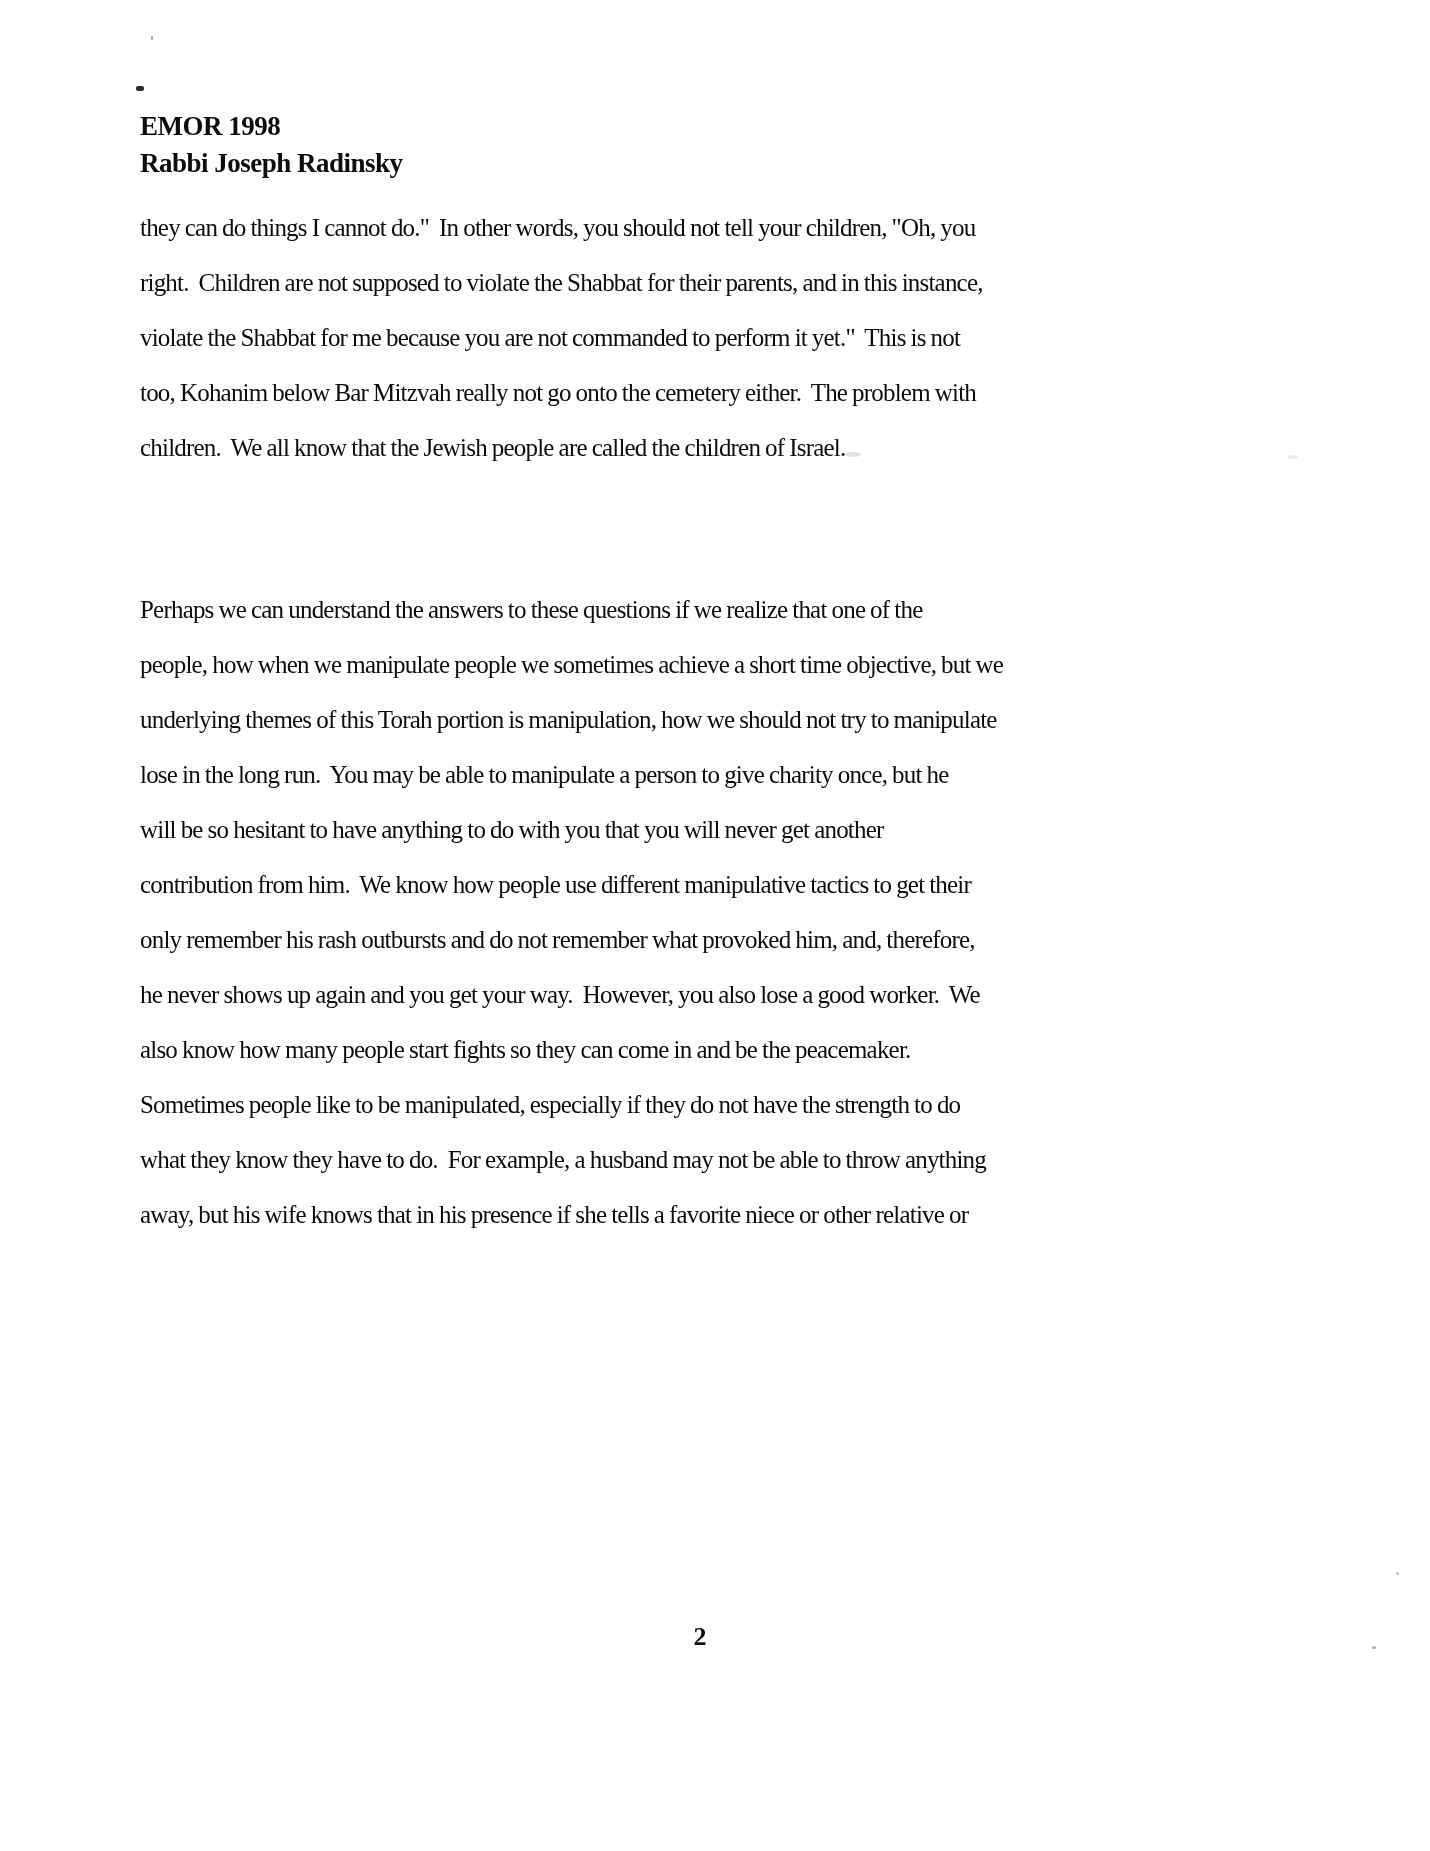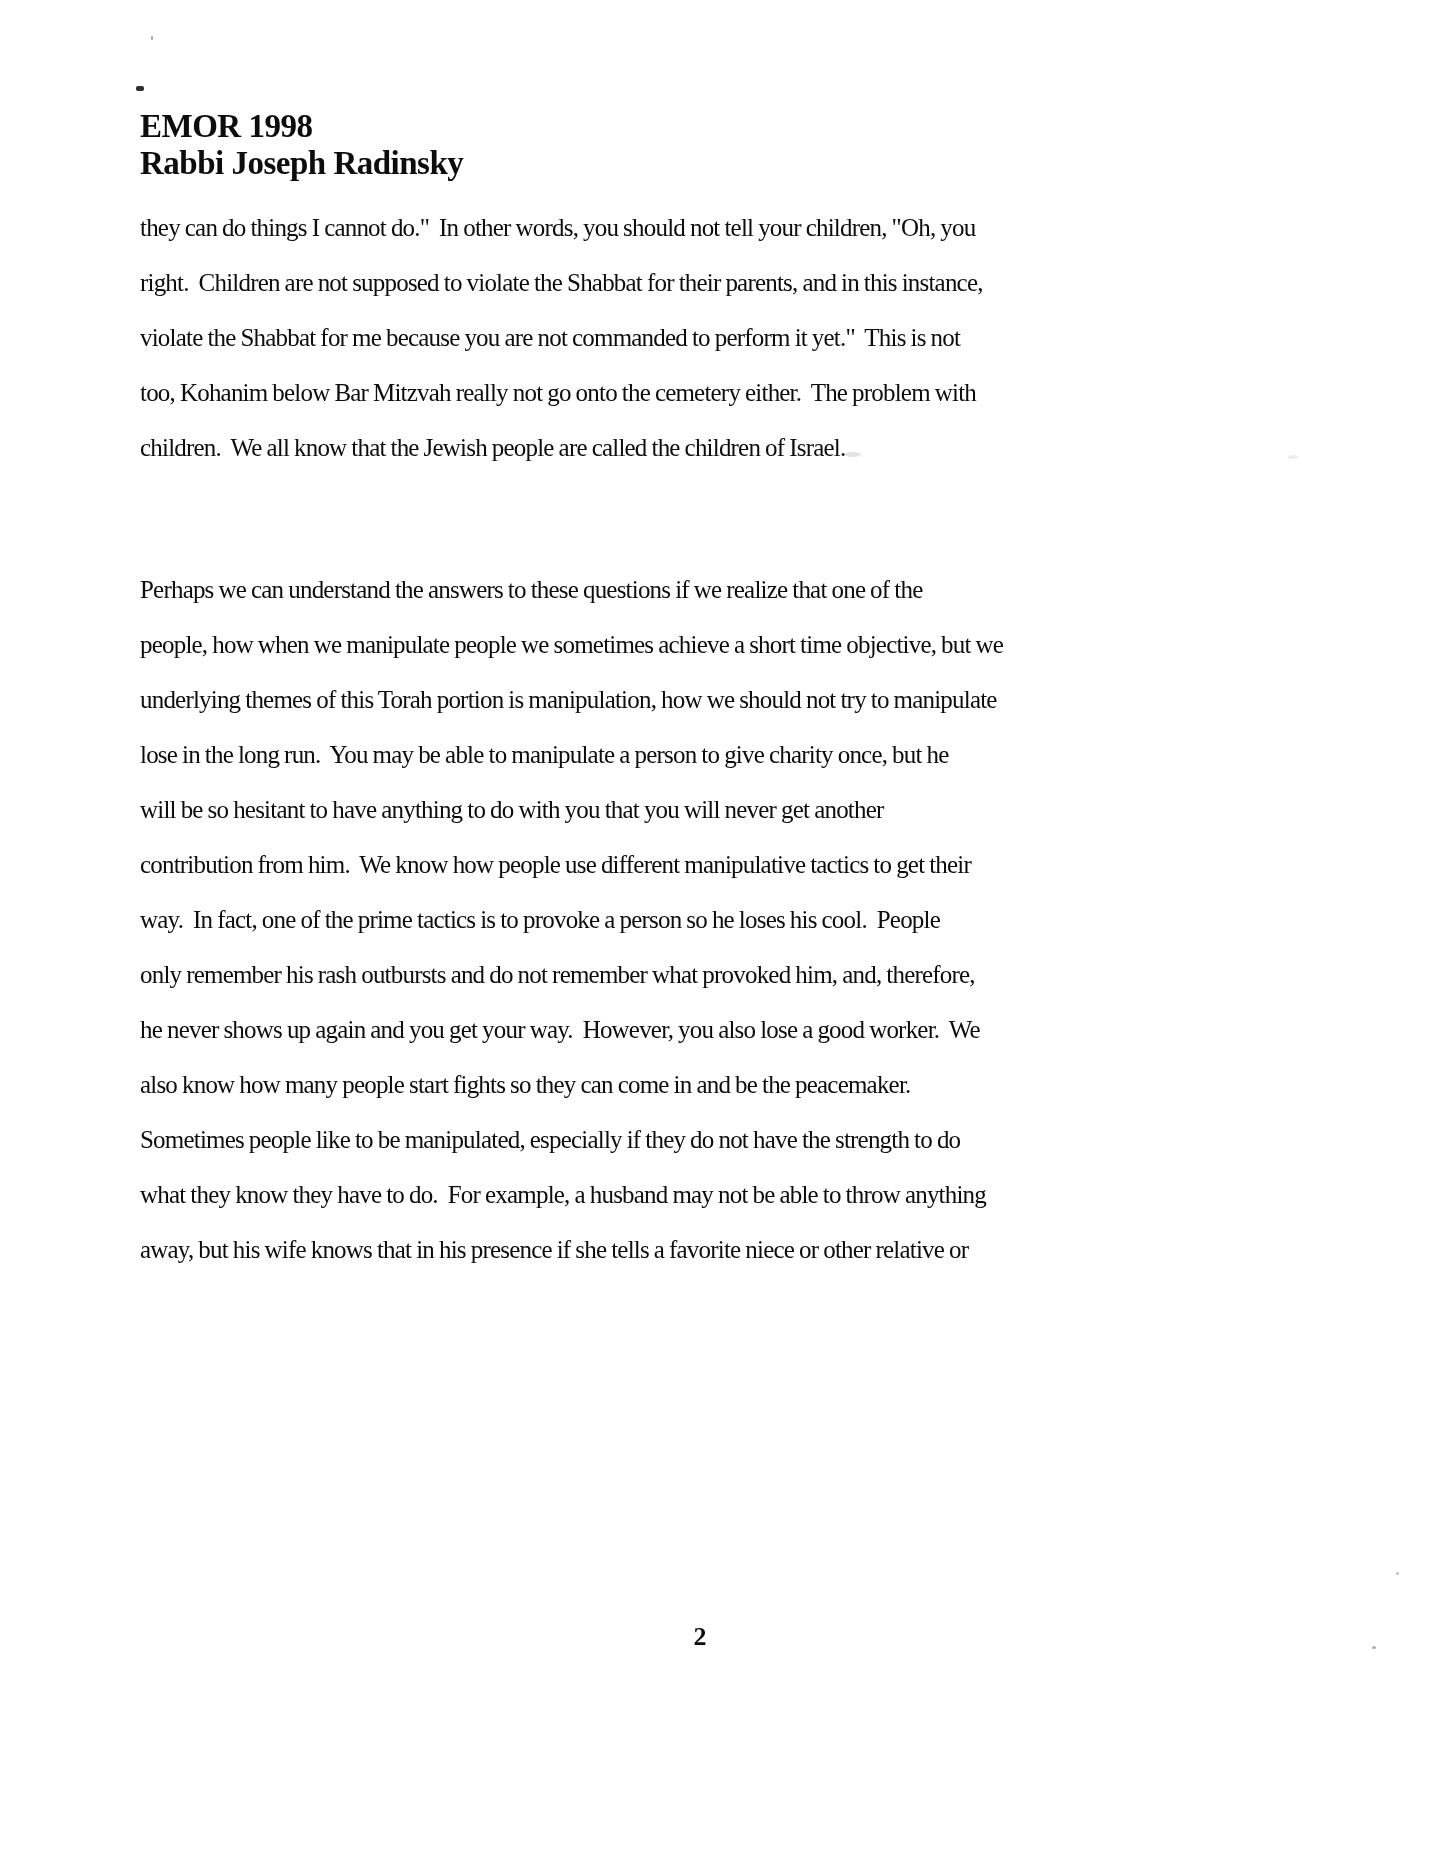--- a/index.html
+++ b/index.html
@@ -15,32 +15,32 @@
     overflow: hidden;
     font-family: "Liberation Serif", "DejaVu Serif", serif;
     color: #0d0d0d;
   }
   .header {
     position: absolute;
     left: 140px;
     top: 108px;
   }
   .header .hline {
-    font-size: 33px;
+    font-size: 27px;
     line-height: 37px;
     font-weight: bold;
     white-space: pre;
     letter-spacing: -0.5px;
   }
   .para {
     position: absolute;
     left: 140px;
   }
   .para-1 { top: 200px; }
-  .para-2 { top: 562px; }
+  .para-2 { top: 582px; }
   .line {
     font-size: 25px;
     line-height: 55px;
     white-space: pre;
     letter-spacing: -0.8px;
     word-spacing: -0.5px;
   }
   .page-number {
     position: absolute;
     top: 1622px;
@@ -86,21 +86,20 @@
     <div class="line">children.  We all know that the Jewish people are called the children of Israel.</div>
   </div>
 
   <div class="para para-2">
     <div class="line">Perhaps we can understand the answers to these questions if we realize that one of the</div>
     <div class="line">people, how when we manipulate people we sometimes achieve a short time objective, but we</div>
     <div class="line">underlying themes of this Torah portion is manipulation, how we should not try to manipulate</div>
     <div class="line">lose in the long run.  You may be able to manipulate a person to give charity once, but he</div>
     <div class="line">will be so hesitant to have anything to do with you that you will never get another</div>
     <div class="line">contribution from him.  We know how people use different manipulative tactics to get their</div>
-    <div class="line">way.  In fact, one of the prime tactics is to provoke a person so he loses his cool.  People</div>
     <div class="line">only remember his rash outbursts and do not remember what provoked him, and, therefore,</div>
     <div class="line">he never shows up again and you get your way.  However, you also lose a good worker.  We</div>
     <div class="line">also know how many people start fights so they can come in and be the peacemaker.</div>
     <div class="line">Sometimes people like to be manipulated, especially if they do not have the strength to do</div>
     <div class="line">what they know they have to do.  For example, a husband may not be able to throw anything</div>
     <div class="line">away, but his wife knows that in his presence if she tells a favorite niece or other relative or</div>
   </div>
 
   <div class="page-number">2</div>
 

